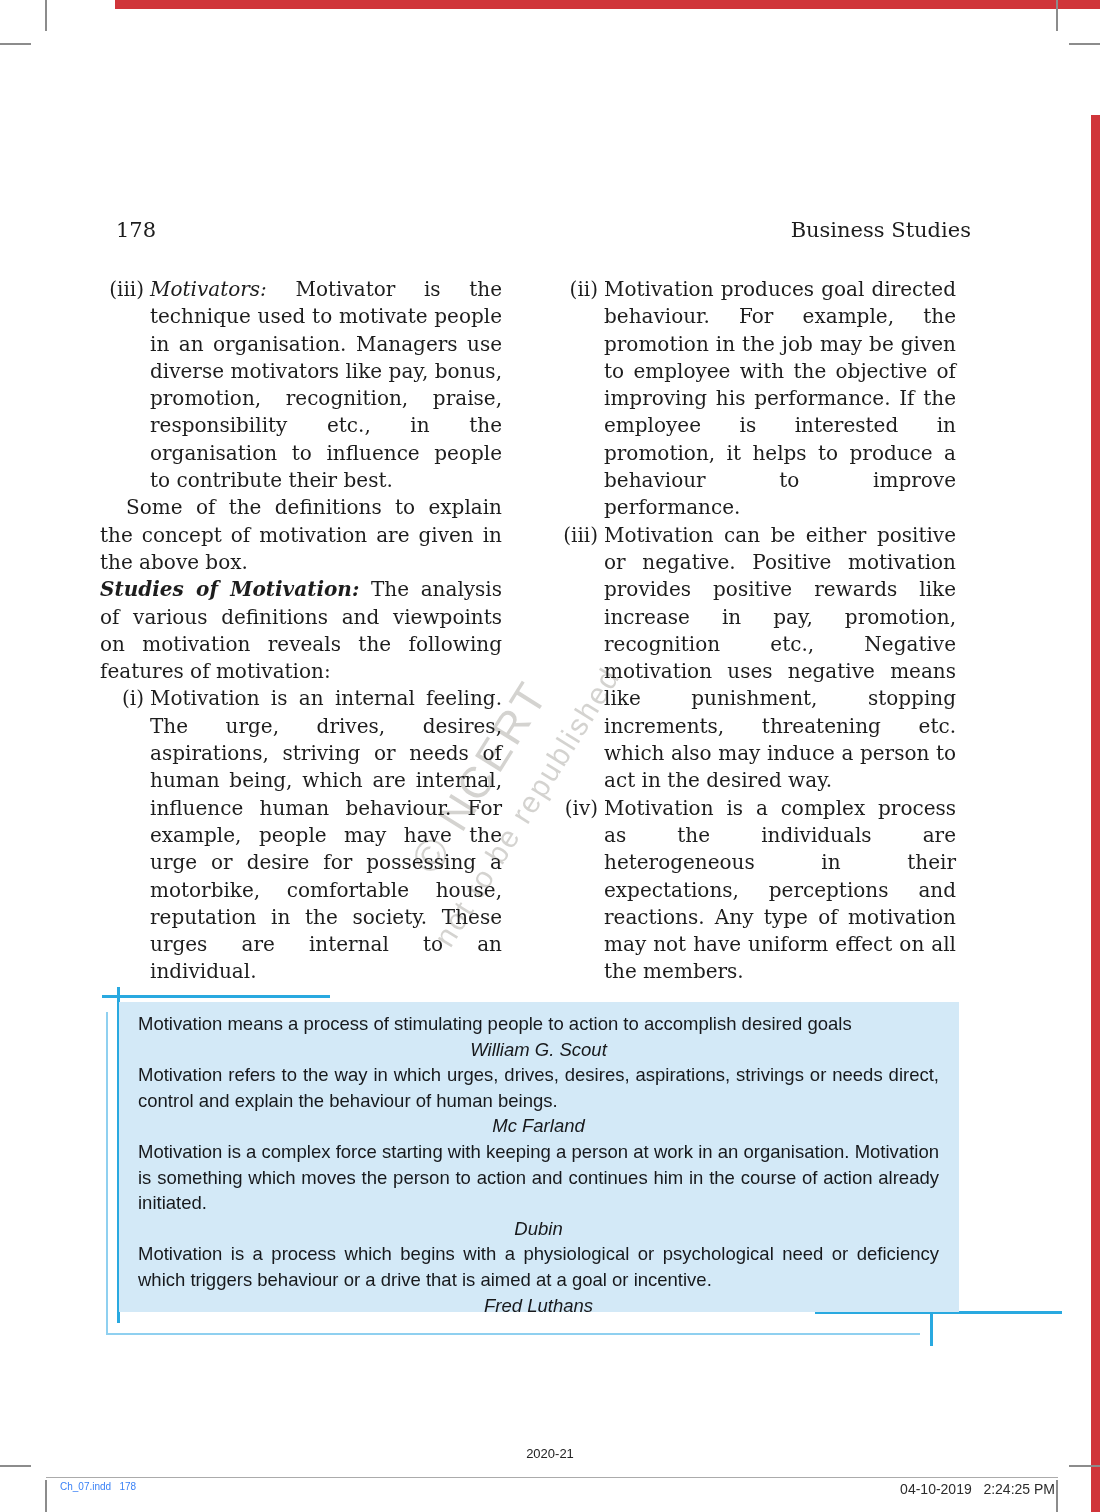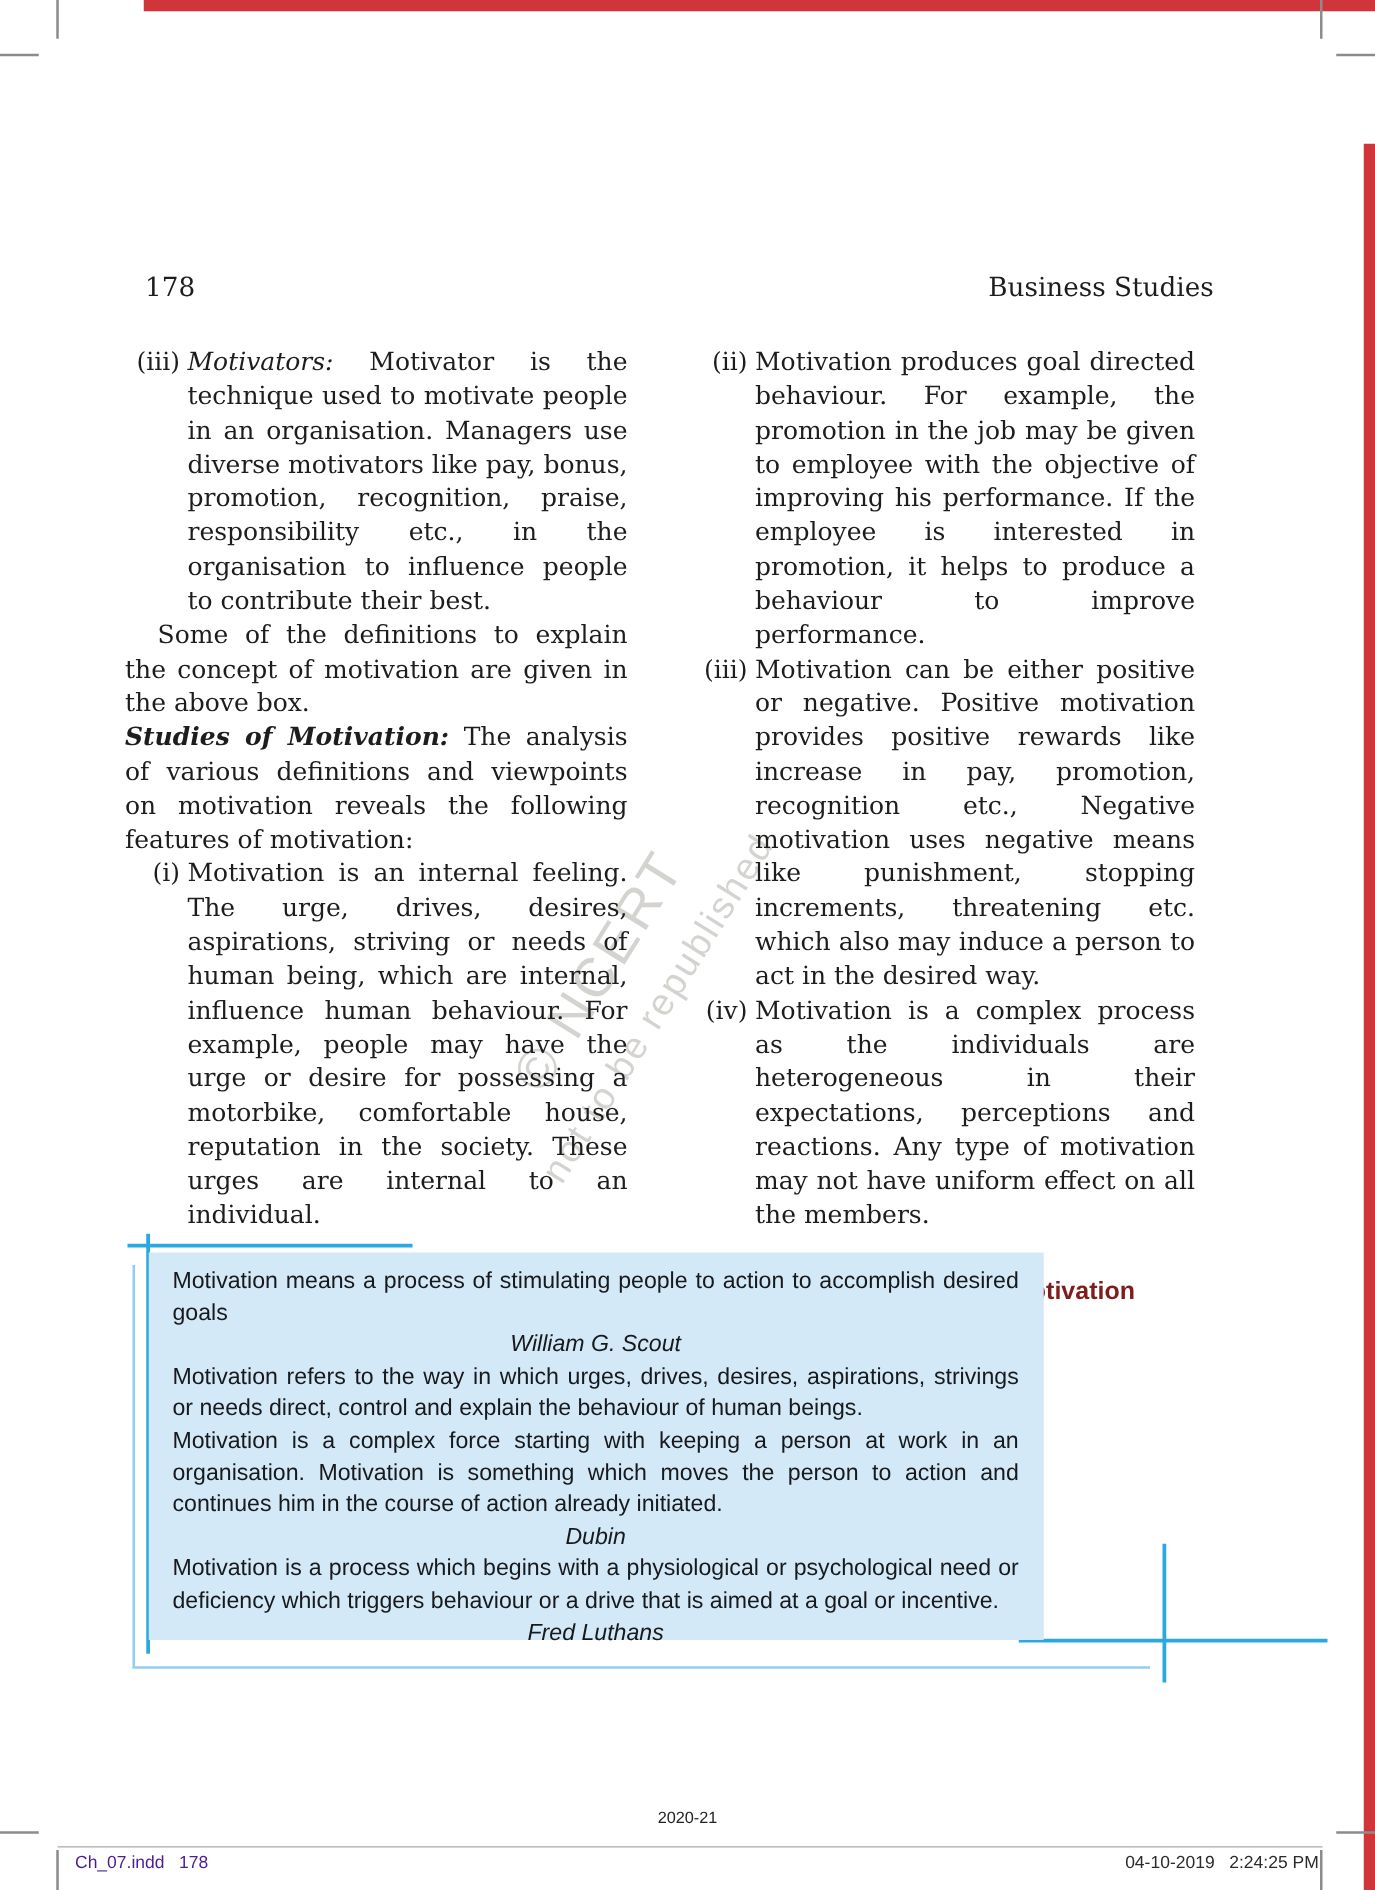--- a/index.html
+++ b/index.html
@@ -47,32 +47,32 @@
   
   .box-rule-top{position:absolute;left:102px;top:995px;width:228px;height:3px;background:#29a9e0;}
   .box-accent-left{position:absolute;left:117px;top:987px;width:3px;height:336px;background:#29a9e0;}
   .box-offset-left{position:absolute;left:106px;top:1012px;width:2px;height:322px;background:#8fd0f0;}
   .box-offset-bottom{position:absolute;left:106px;top:1333px;width:814px;height:2px;background:#8fd0f0;}
   .box-accent-bottom{position:absolute;left:815px;top:1311px;width:247px;height:3px;background:#29a9e0;}
   .box-accent-right{position:absolute;left:930px;top:1235px;width:3px;height:111px;background:#29a9e0;}
   .box-heading{position:absolute;left:340px;top:976px;width:568px;text-align:right;
                font-family:"Liberation Sans",sans-serif;font-weight:bold;font-size:20px;
                color:#7f1d1d;z-index:2;margin-top:46px;}
-  .defbox{position:absolute;left:119px;top:1002px;width:716px;height:310px;background:#d3e9f7;
+  .defbox{position:absolute;left:119px;top:1002px;width:840px;height:310px;background:#d3e9f7;
           box-sizing:border-box;padding:9px 20px 0 19px;
           font-family:"Liberation Sans",sans-serif;font-size:18.5px;line-height:25.6px;
           color:#17191c;z-index:2;}
   .defbox .def{margin:0;text-align:justify;}
   .defbox .author{margin:0;text-align:center;font-style:italic;}
 
   
   .edition{position:absolute;left:0;top:1446px;width:1100px;text-align:center;
            font-family:"Liberation Sans",sans-serif;font-size:13px;color:#222;}
   .slug-left{position:absolute;left:60px;top:1481px;font-family:"Liberation Sans",sans-serif;
-             font-size:14px;color:#4c1d95;white-space:pre;}
+             font-size:10px;color:#3b82f6;white-space:pre;}
   .slug-right{position:absolute;right:45px;top:1481px;font-family:"Liberation Sans",sans-serif;
               font-size:14px;color:#2b2b2b;white-space:pre;}
 </style>
 </head>
 <body>
 
 <div class="page">
 
   <div class="red-bar-top"></div>
   <div class="red-bar-right"></div>
@@ -133,20 +133,21 @@
   <div class="box-offset-bottom"></div>
   <div class="box-accent-bottom"></div>
   <div class="box-accent-right"></div>
 
   <div class="box-heading">Definitions on Motivation</div>
 
   <div class="defbox">
     <p class="def">Motivation means a process of stimulating people to action to accomplish desired goals</p>
     <p class="author">William G. Scout</p>
     <p class="def">Motivation refers to the way in which urges, drives, desires, aspirations, strivings or needs direct, control and explain the behaviour of human beings.</p>
+    <p class="author">Mc Farland</p>
     <p class="def">Motivation is a complex force starting with keeping a person at work in an organisation. Motivation is something which moves the person to action and continues him in the course of action already initiated.</p>
     <p class="author">Dubin</p>
     <p class="def">Motivation is a process which begins with a physiological or psychological need or deficiency which triggers behaviour or a drive that is aimed at a goal or incentive.</p>
     <p class="author">Fred Luthans</p>
   </div>
 
   <div class="edition">2020-21</div>
   <div class="slug-left">Ch_07.indd   178</div>
   <div class="slug-right">04-10-2019   2:24:25 PM</div>
 

